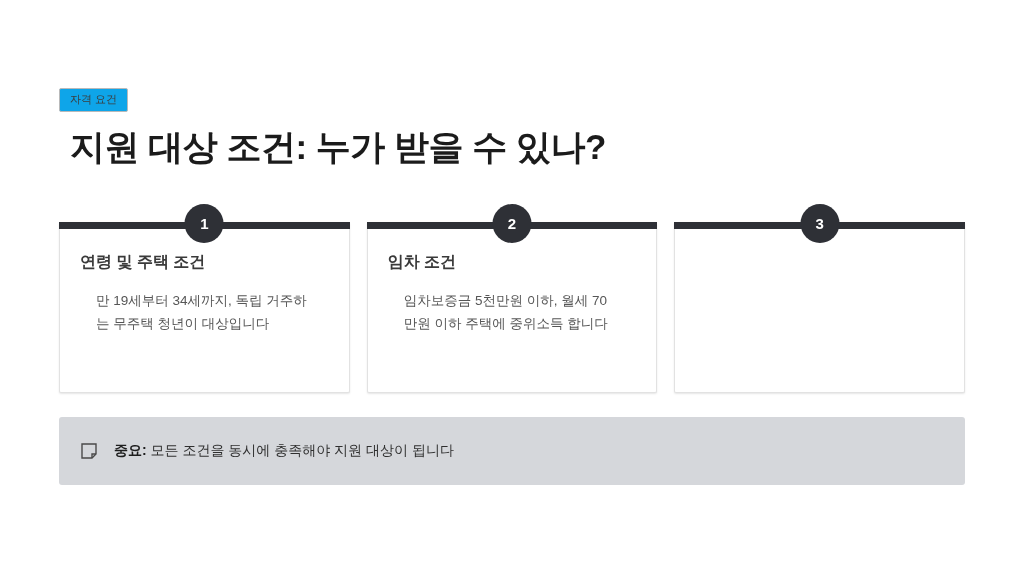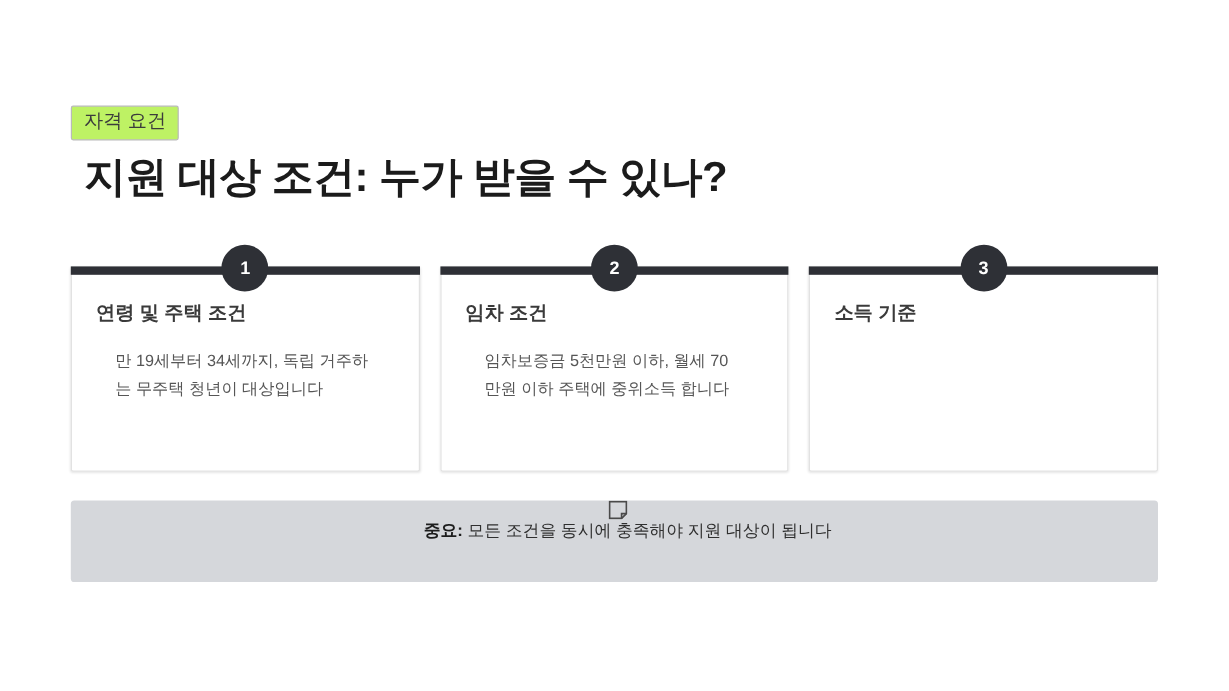--- a/index.html
+++ b/index.html
@@ -23,24 +23,24 @@
   }
 
   
   .eyebrow-badge {
     position: absolute;
     left: 59px;
     top: 88px;
     border: 1px solid #b9b9b9;
     border-radius: 2px;
     padding: 5px 10px 6px 10px;
-    font-size: 16px;
+    font-size: 11px;
     line-height: 1;
     color: #3c3c3c;
-    background: #bef264;
+    background: #0ea5e9;
     white-space: nowrap;
   }
 
   .page-title {
     position: absolute;
     left: 70px;
     top: 124px;
     margin: 0;
     font-size: 35px;
     font-weight: bold;
@@ -121,21 +121,20 @@
     left: 59px;
     top: 417px;
     width: 906px;
     height: 68px;
     background: #d5d7db;
     border-radius: 3px;
     box-sizing: border-box;
     display: flex;
     align-items: center;
     padding-left: 22px;
-    flex-direction: column;
   }
 
   .note-icon {
     width: 16px;
     height: 16px;
     flex: 0 0 auto;
     margin-right: 17px;
     display: block;
   }
 
@@ -171,21 +170,20 @@
     <div class="card">
       <div class="card-topbar"></div>
       <div class="step-badge">2</div>
       <h2 class="card-heading">임차 조건</h2>
       <p class="card-body">임차보증금 5천만원 이하, 월세 70만원 이하 주택에 중위소득 합니다</p>
     </div>
 
     <div class="card">
       <div class="card-topbar"></div>
       <div class="step-badge">3</div>
-      <h2 class="card-heading">소득 기준</h2>
     </div>
 
   </div>
 
   <div class="footer-note">
     <svg class="note-icon" viewBox="0 0 16 16">
       <path d="M1 1 H15 V11 L11 15 H1 Z" fill="none" stroke="#4a4a4a" stroke-width="1.4" stroke-linejoin="miter"></path>
       <path d="M15 11 H11 V15" fill="none" stroke="#4a4a4a" stroke-width="1.4" stroke-linejoin="miter"></path>
     </svg>
     <div class="footer-text">

